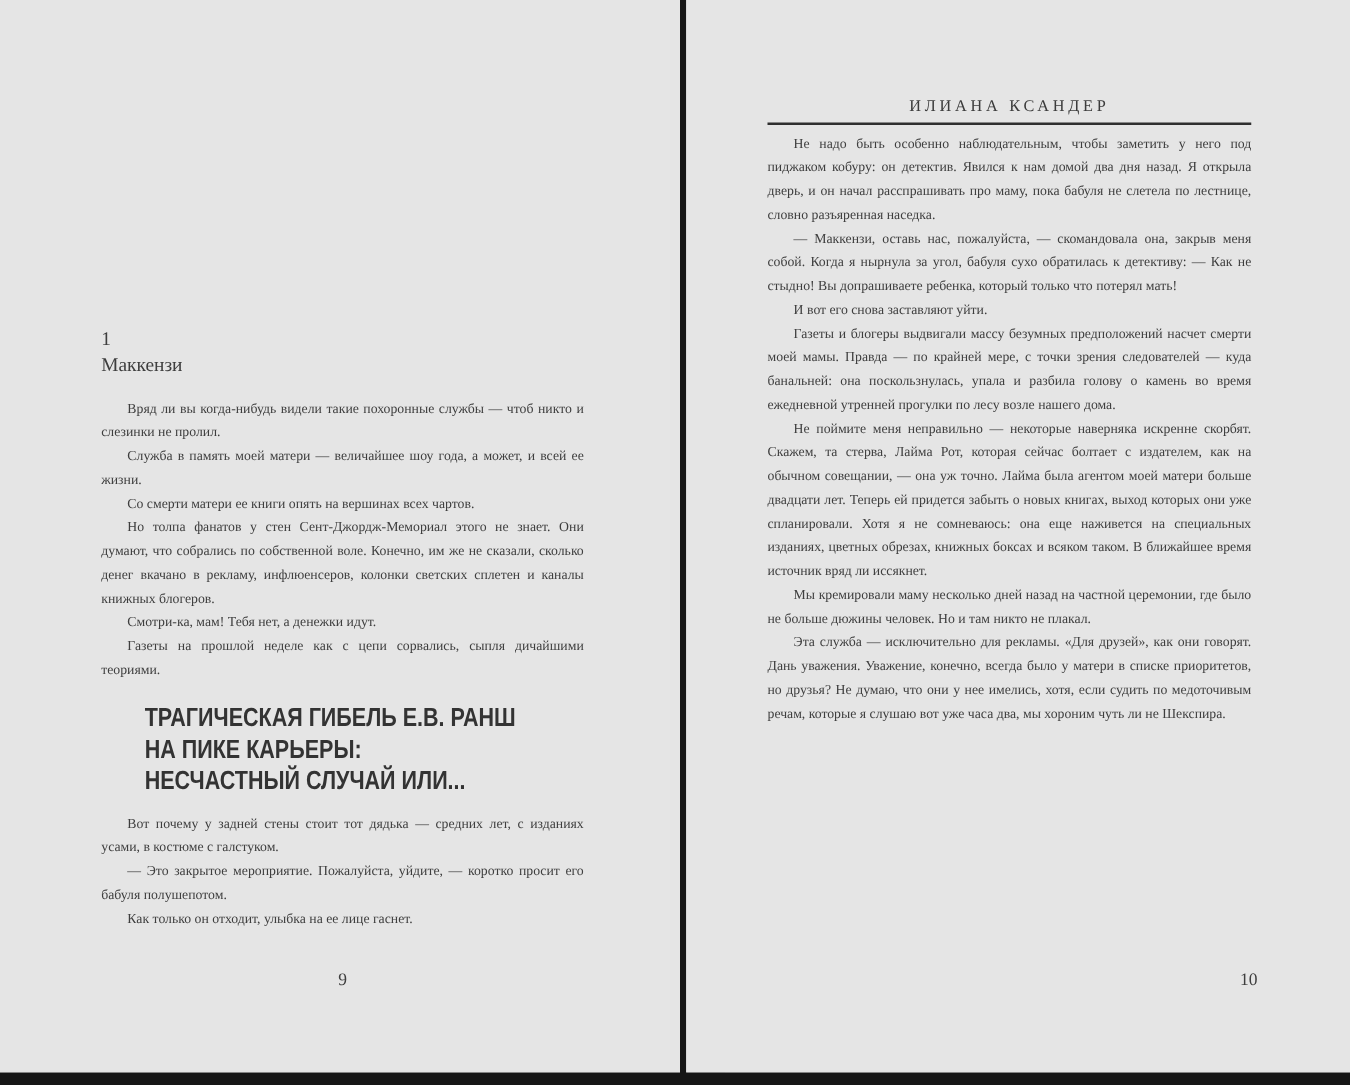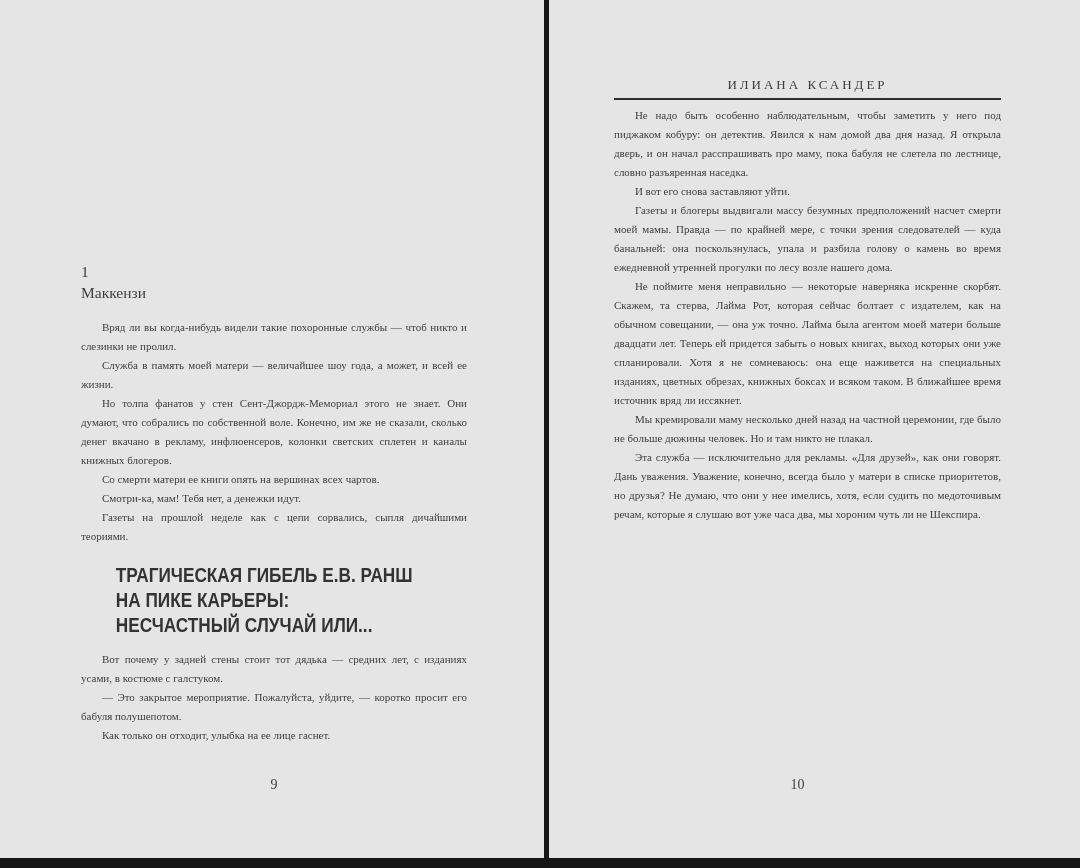--- a/index.html
+++ b/index.html
@@ -96,38 +96,38 @@
 
   .page-num {
     position: absolute;
     top: 777px;
     width: 387px;
     text-align: center;
     font-size: 14px;
     color: #3e3e3e;
   }
   .page-num.left  { left: 81px; width: 386px; }
-  .page-num.right { left: 55px; }
+  .page-num.right { left: 70px; text-align: right; }
 </style>
 </head>
 <body>
 
 <div class="screen">
 
   <div class="page page-left">
     <div class="left-content">
       <div class="chapter-head">
         <div>1</div>
         <div>Маккензи</div>
       </div>
 
       <p class="bp">Вряд ли вы когда-нибудь видели такие похоронные службы — чтоб никто и слезинки не пролил.</p>
       <p class="bp">Служба в память моей матери — величайшее шоу года, а может, и всей ее жизни.</p>
+      <p class="bp">Со смерти матери ее книги опять на вершинах всех чартов.</p>
       <p class="bp">Но толпа фанатов у стен Сент-Джордж-Мемориал этого не знает. Они думают, что собрались по собственной воле. Конечно, им же не сказали, сколько денег вкачано в рекламу, инфлюенсеров, колонки светских сплетен и каналы книжных блогеров.</p>
-      <p class="bp">Со смерти матери ее книги опять на вершинах всех чартов.</p>
       <p class="bp">Смотри-ка, мам! Тебя нет, а денежки идут.</p>
       <p class="bp">Газеты на прошлой неделе как с цепи сорвались, сыпля дичайшими теориями.</p>
 
       <div class="headline">
         <span class="hl-line">ТРАГИЧЕСКАЯ ГИБЕЛЬ Е.В. РАНШ</span>
         <span class="hl-line">НА ПИКЕ КАРЬЕРЫ:</span>
         <span class="hl-line">НЕСЧАСТНЫЙ СЛУЧАЙ ИЛИ...</span>
       </div>
 
       <p class="bp">Вот почему у задней стены стоит тот дядька — средних лет, с изданиях усами, в костюме с галстуком.</p>
@@ -139,20 +139,21 @@
 
   <div class="spine"></div>
 
   <div class="page page-right">
     <div class="running-header">
       <div class="rh-text">ИЛИАНА КСАНДЕР</div>
       <div class="rh-rule"></div>
     </div>
     <div class="right-content">
       <p class="bp">Не надо быть особенно наблюдательным, чтобы заметить у него под пиджаком кобуру: он детектив. Явился к нам домой два дня назад. Я открыла дверь, и он начал расспрашивать про маму, пока бабуля не слетела по лестнице, словно разъяренная наседка.</p>
+      <p class="bp">— Маккензи, оставь нас, пожалуйста, — скомандовала она, закрыв меня собой. Когда я нырнула за угол, бабуля сухо обратилась к детективу: — Как не стыдно! Вы допрашиваете ребенка, который только что потерял мать!</p>
       <p class="bp">И вот его снова заставляют уйти.</p>
       <p class="bp">Газеты и блогеры выдвигали массу безумных предположений насчет смерти моей мамы. Правда — по крайней мере, с точки зрения следователей — куда банальней: она поскользнулась, упала и разбила голову о камень во время ежедневной утренней прогулки по лесу возле нашего дома.</p>
       <p class="bp">Не поймите меня неправильно — некоторые наверняка искренне скорбят. Скажем, та стерва, Лайма Рот, которая сейчас болтает с издателем, как на обычном совещании, — она уж точно. Лайма была агентом моей матери больше двадцати лет. Теперь ей придется забыть о новых книгах, выход которых они уже спланировали. Хотя я не сомневаюсь: она еще наживется на специальных изданиях, цветных обрезах, книжных боксах и всяком таком. В ближайшее время источник вряд ли иссякнет.</p>
       <p class="bp">Мы кремировали маму несколько дней назад на частной церемонии, где было не больше дюжины человек. Но и там никто не плакал.</p>
       <p class="bp">Эта служба — исключительно для рекламы. «Для друзей», как они говорят. Дань уважения. Уважение, конечно, всегда было у матери в списке приоритетов, но друзья? Не думаю, что они у нее имелись, хотя, если судить по медоточивым речам, которые я слушаю вот уже часа два, мы хороним чуть ли не Шекспира.</p>
     </div>
     <div class="page-num right">10</div>
   </div>
 
   <div class="bottom-edge"></div>

